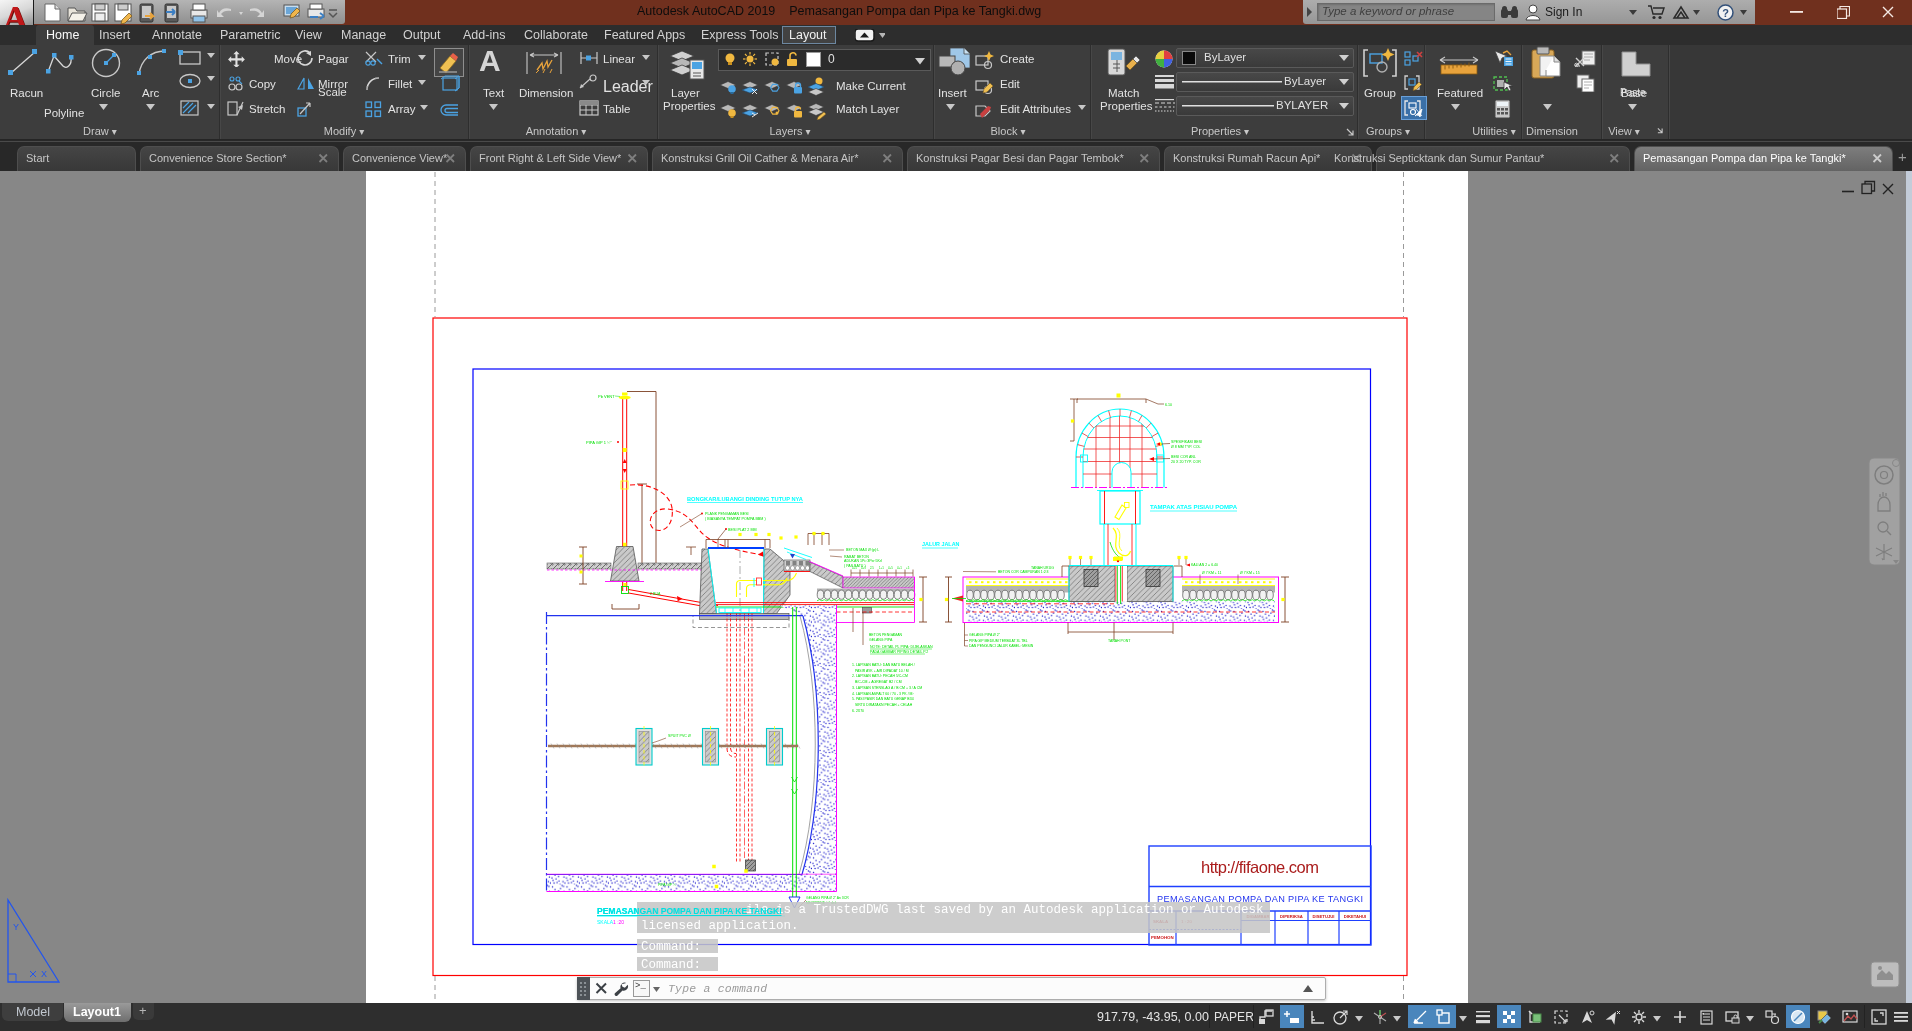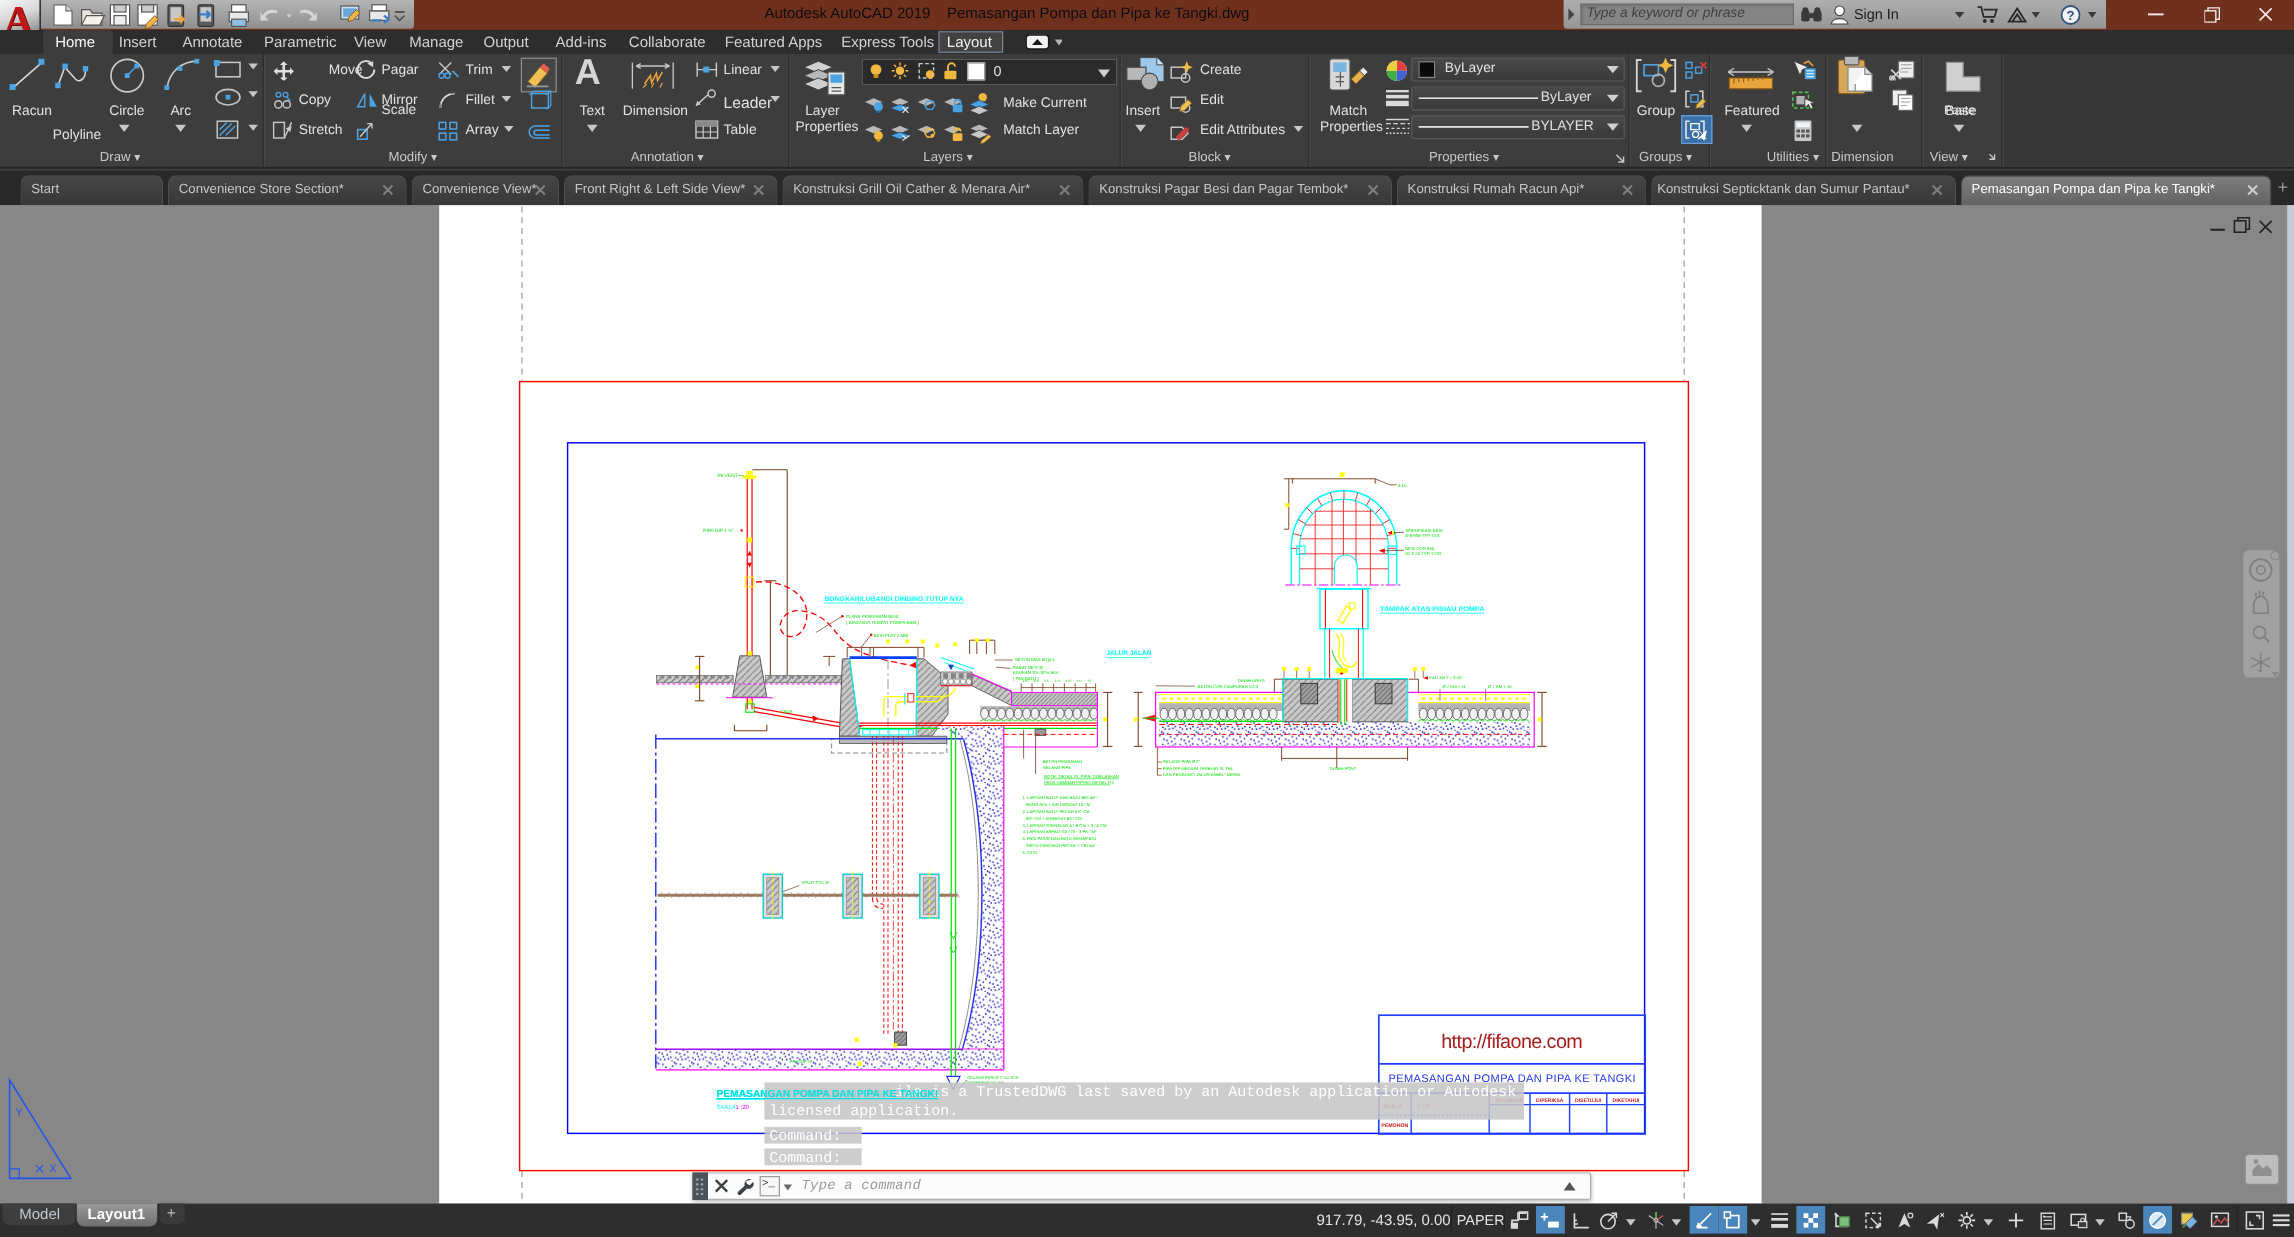--- a/index.html
+++ b/index.html
@@ -312,21 +312,21 @@
     </svg>
 <div class="abs" style="left:603px;top:53px;white-space:pre;font-size:11.5px;color:#e2e2e2;">Linear</div>
 <svg class="abs" style="left:641px;top:54px;" width="10" height="8" viewBox="0 0 10 8">
       <path d="M1,1 h8 l-4,5 z" fill="#c8c8c8"></path>
     </svg>
 <svg class="abs" style="left:578px;top:74px;" width="22" height="17" viewBox="0 0 22 17">
       <path d="M2,14 L12,5" stroke="#c8c8c8" stroke-width="1.2"></path>
       <path d="M2,14 l4,-1 -3,-3 z" fill="#c8c8c8"></path>
       <circle cx="15" cy="4" r="3" fill="none" stroke="#c8c8c8" stroke-width="1.2"></circle>
     </svg>
-<div class="abs" style="left:603px;top:78px;white-space:pre;font-size:13px;color:#e2e2e2;">Leader</div>
+<div class="abs" style="left:603px;top:78px;white-space:pre;font-size:16px;color:#e2e2e2;">Leader</div>
 <svg class="abs" style="left:641px;top:79px;" width="10" height="8" viewBox="0 0 10 8">
       <path d="M1,1 h8 l-4,5 z" fill="#c8c8c8"></path>
     </svg>
 <svg class="abs" style="left:578px;top:99px;" width="22" height="18" viewBox="0 0 22 18">
       <rect x="2" y="2" width="18" height="14" fill="none" stroke="#c8c8c8" stroke-width="1.2"></rect>
       <path d="M2,6 h18 M2,11 h18 M8,2 v14 M14,2 v14" stroke="#c8c8c8" stroke-width="1"></path>
       <rect x="2" y="2" width="18" height="4" fill="#8a8a8a"></rect>
     </svg>
 <div class="abs" style="left:603px;top:103px;white-space:pre;font-size:11.5px;color:#e2e2e2;">Table</div>
 <div class="abs" style="left:556px;top:125px;white-space:pre;font-size:11px;color:#c8c8c8;"><span style="transform:translateX(-50%);display:inline-block;">Annotation <span style="font-size:10px;">▾</span></span></div>
@@ -643,21 +643,21 @@
 <div class="abs" style="left:916px;top:152px;white-space:pre;font-size:11px;color:#c6c6c6;">Konstruksi Pagar Besi dan Pagar Tembok*</div>
 <svg class="abs" style="left:1139px;top:153px;" width="11" height="11" viewBox="0 0 11 11">
       <path d="M1.5,1.5 L9,9 M9,1.5 L1.5,9" stroke="#7e7e7e" stroke-width="1.8"></path>
     </svg>
 <div class="abs" style="left:1164px;top:146px;width:208px;height:25px;background:linear-gradient(#454545,#383838);border-radius:7px 7px 0 0;border:1px solid #4e4e4e;border-bottom:none;"></div>
 <div class="abs" style="left:1173px;top:152px;white-space:pre;font-size:11px;color:#c6c6c6;">Konstruksi Rumah Racun Api*</div>
 <svg class="abs" style="left:1351px;top:153px;" width="11" height="11" viewBox="0 0 11 11">
       <path d="M1.5,1.5 L9,9 M9,1.5 L1.5,9" stroke="#7e7e7e" stroke-width="1.8"></path>
     </svg>
 <div class="abs" style="left:1376px;top:146px;width:254px;height:25px;background:linear-gradient(#454545,#383838);border-radius:7px 7px 0 0;border:1px solid #4e4e4e;border-bottom:none;"></div>
-<div class="abs" style="left:1381px;top:152px;white-space:pre;font-size:11px;color:#c6c6c6;">Konstruksi Septicktank dan Sumur Pantau*</div>
+<div class="abs" style="left:1334px;top:152px;white-space:pre;font-size:11px;color:#c6c6c6;">Konstruksi Septicktank dan Sumur Pantau*</div>
 <svg class="abs" style="left:1609px;top:153px;" width="11" height="11" viewBox="0 0 11 11">
       <path d="M1.5,1.5 L9,9 M9,1.5 L1.5,9" stroke="#7e7e7e" stroke-width="1.8"></path>
     </svg>
 <div class="abs" style="left:1634px;top:146px;width:259px;height:25px;background:linear-gradient(#7d7d7d,#636363);border-radius:7px 7px 0 0;border:1px solid #4e4e4e;border-bottom:none;"></div>
 <div class="abs" style="left:1643px;top:152px;white-space:pre;font-size:11px;color:#ffffff;">Pemasangan Pompa dan Pipa ke Tangki*</div>
 <svg class="abs" style="left:1872px;top:153px;" width="11" height="11" viewBox="0 0 11 11">
       <path d="M1.5,1.5 L9,9 M9,1.5 L1.5,9" stroke="#cccccc" stroke-width="1.8"></path>
     </svg>
 <div class="abs" style="left:1898px;top:148px;white-space:pre;font-size:15px;color:#999;">+</div>
 <div class="abs" style="left:0px;top:171px;width:1912px;height:832px;background:#878787;"></div>

